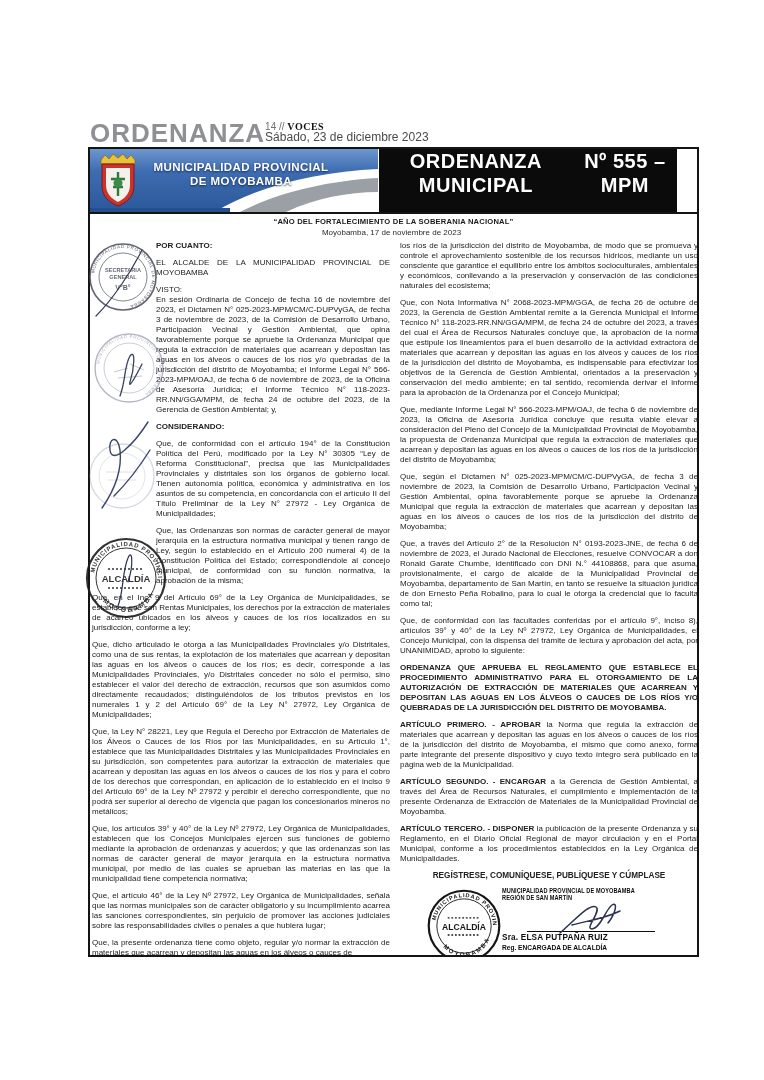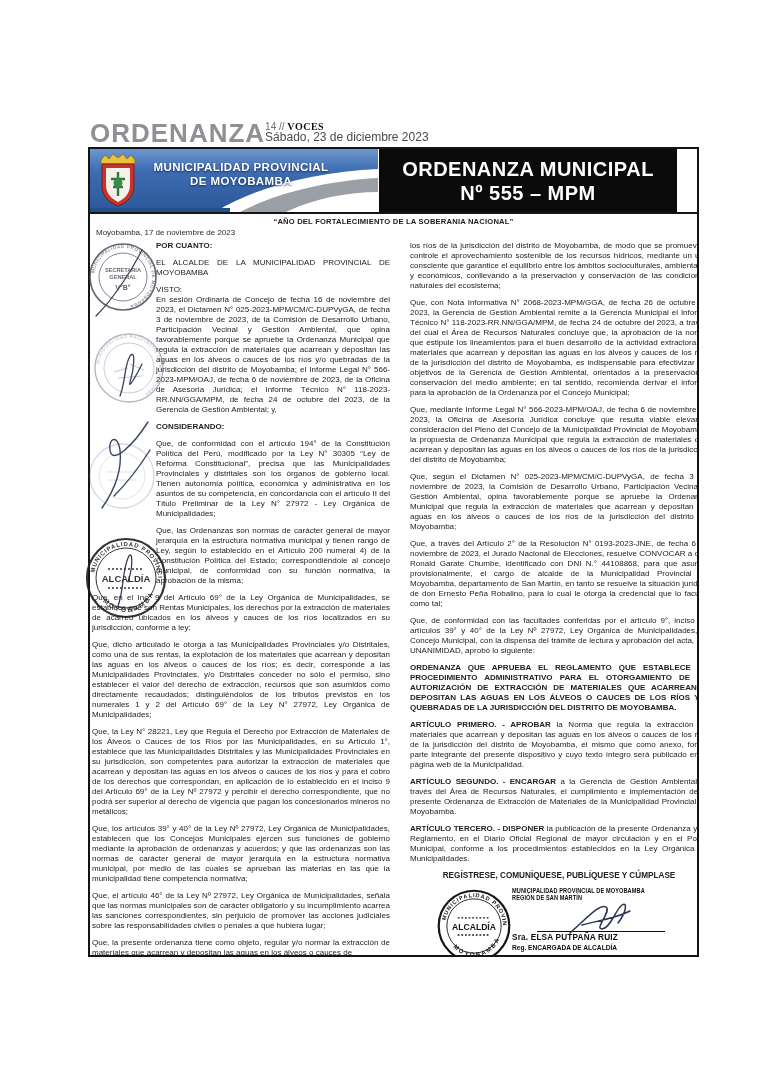--- a/index.html
+++ b/index.html
@@ -28,29 +28,29 @@
   .banner-blue svg.bg{position:absolute;inset:0;width:100%;height:100%;}
   .banner-logo{position:absolute;left:5px;top:3px;width:46px;height:56px;}
   .banner-org{
     position:absolute;left:56px;top:12px;width:190px;text-align:center;
     color:#fff;font-weight:bold;font-size:11.5px;line-height:13.5px;letter-spacing:.4px;
     text-shadow:0 1px 2px rgba(10,20,60,.75);
   }
   .banner-spacer{flex:1;}
   .banner-black{
     width:298px;flex:none;margin:0 20px 0 0;background:#0b0b0b;color:#fff;
-    display:flex;flex-direction:column;justify-content:center;text-align:center;
+    display:flex;justify-content:center;text-align:center;
     font-weight:bold;font-size:20px;line-height:24px;letter-spacing:.5px;
   }
   
   .subheader{padding:3px 6px 0 6px;}
   .motto{text-align:center;font-size:7.6px;font-weight:bold;color:#1a1a1a;letter-spacing:.2px;}
-  .dateline{text-align:left;font-size:8px;color:#2a2a2a;margin-top:2px;padding-right:4px;}
-  
-  .cols{display:flex;gap:20px;padding:4px 4px 0 2px;}
+  .dateline{text-align:center;font-size:8px;color:#2a2a2a;margin-top:2px;padding-right:4px;}
+  
+  .cols{display:flex;gap:10px;padding:4px 4px 0 2px;}
   .col{width:298px;flex:none;font-size:8px;line-height:10px;text-align:justify;color:#222;}
   .col p{margin:0 0 7px 0;}
   .b{font-weight:bold;}
   .stamp-spacer{float:left;width:64px;height:352px;}
   .visto-label{display:block;}
   .ord-title{font-weight:bold;}
   .registrese{text-align:center;font-weight:bold;margin-top:2px;font-size:8.2px;}
   
   .sigblock{display:flex;margin-top:6px;align-items:flex-start;}
   .sig-stamp{width:76px;height:76px;flex:none;margin-left:26px;}

